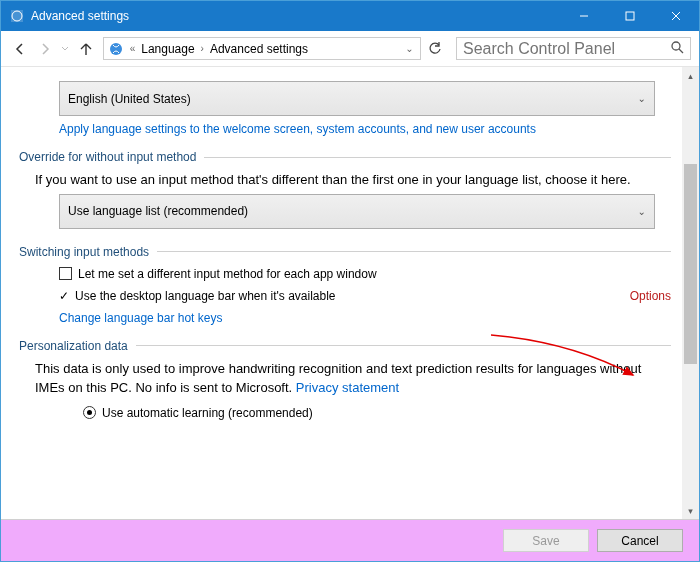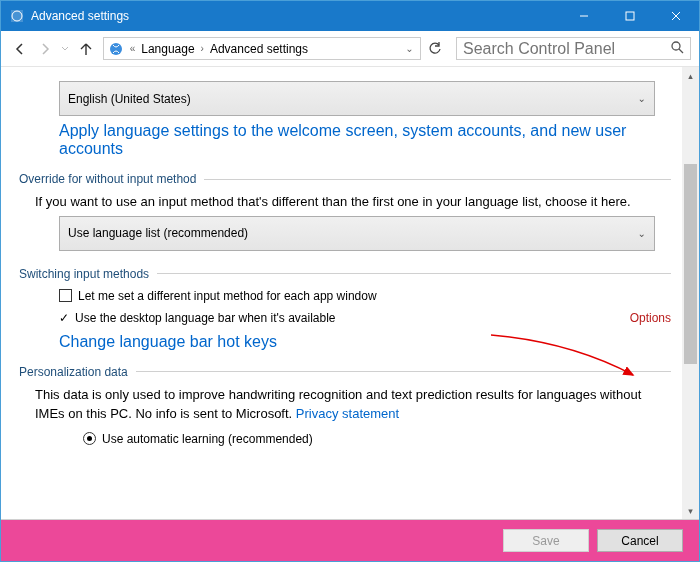--- a/index.html
+++ b/index.html
@@ -114,21 +114,21 @@
     padding:0 8px;
     margin:4px 0 6px 44px;
     width:596px;
     justify-content:space-between;
     font-size:12px;
   }
   .dropdown .dd-arrow { font-size:10px; color:#555; }
 
   a.link { color:#0066cc; text-decoration:none; cursor:pointer; }
   a.ulink { color:#0066cc; cursor:pointer;}
-  .link-row { margin:4px 0 14px 44px; font-size:16px;}
+  .link-row { margin:4px 0 14px 44px; font-size:12px;}
 
   .section-header {
     display:flex; align-items:center;
     margin:6px 0 6px 4px;
     color:#1f4e79;
     font-size:12px;
   }
   .section-header .section-line {
     flex:1; height:1px; background:#d0d0d0; margin-left:8px;
   }
@@ -163,21 +163,21 @@
   .radio {
     width:13px;height:13px;border:1px solid #333;border-radius:50%;
     display:flex;align-items:center;justify-content:center;
   }
   .radio .dot { width:5px;height:5px;border-radius:50%;background:#000; }
 
   
   .footer {
     height:42px;
     border-top:1px solid #d0d0d0;
-    background:#ec4899;
+    background:#f0abfc;
     display:flex; align-items:center; justify-content:flex-end;
     gap:8px; padding:0 16px;
   }
   .btn {
     min-width:86px; height:23px;
     border:1px solid #adadad;
     background:#e1e1e1;
     font-size:12px;
     display:flex;align-items:center;justify-content:center;
   }

